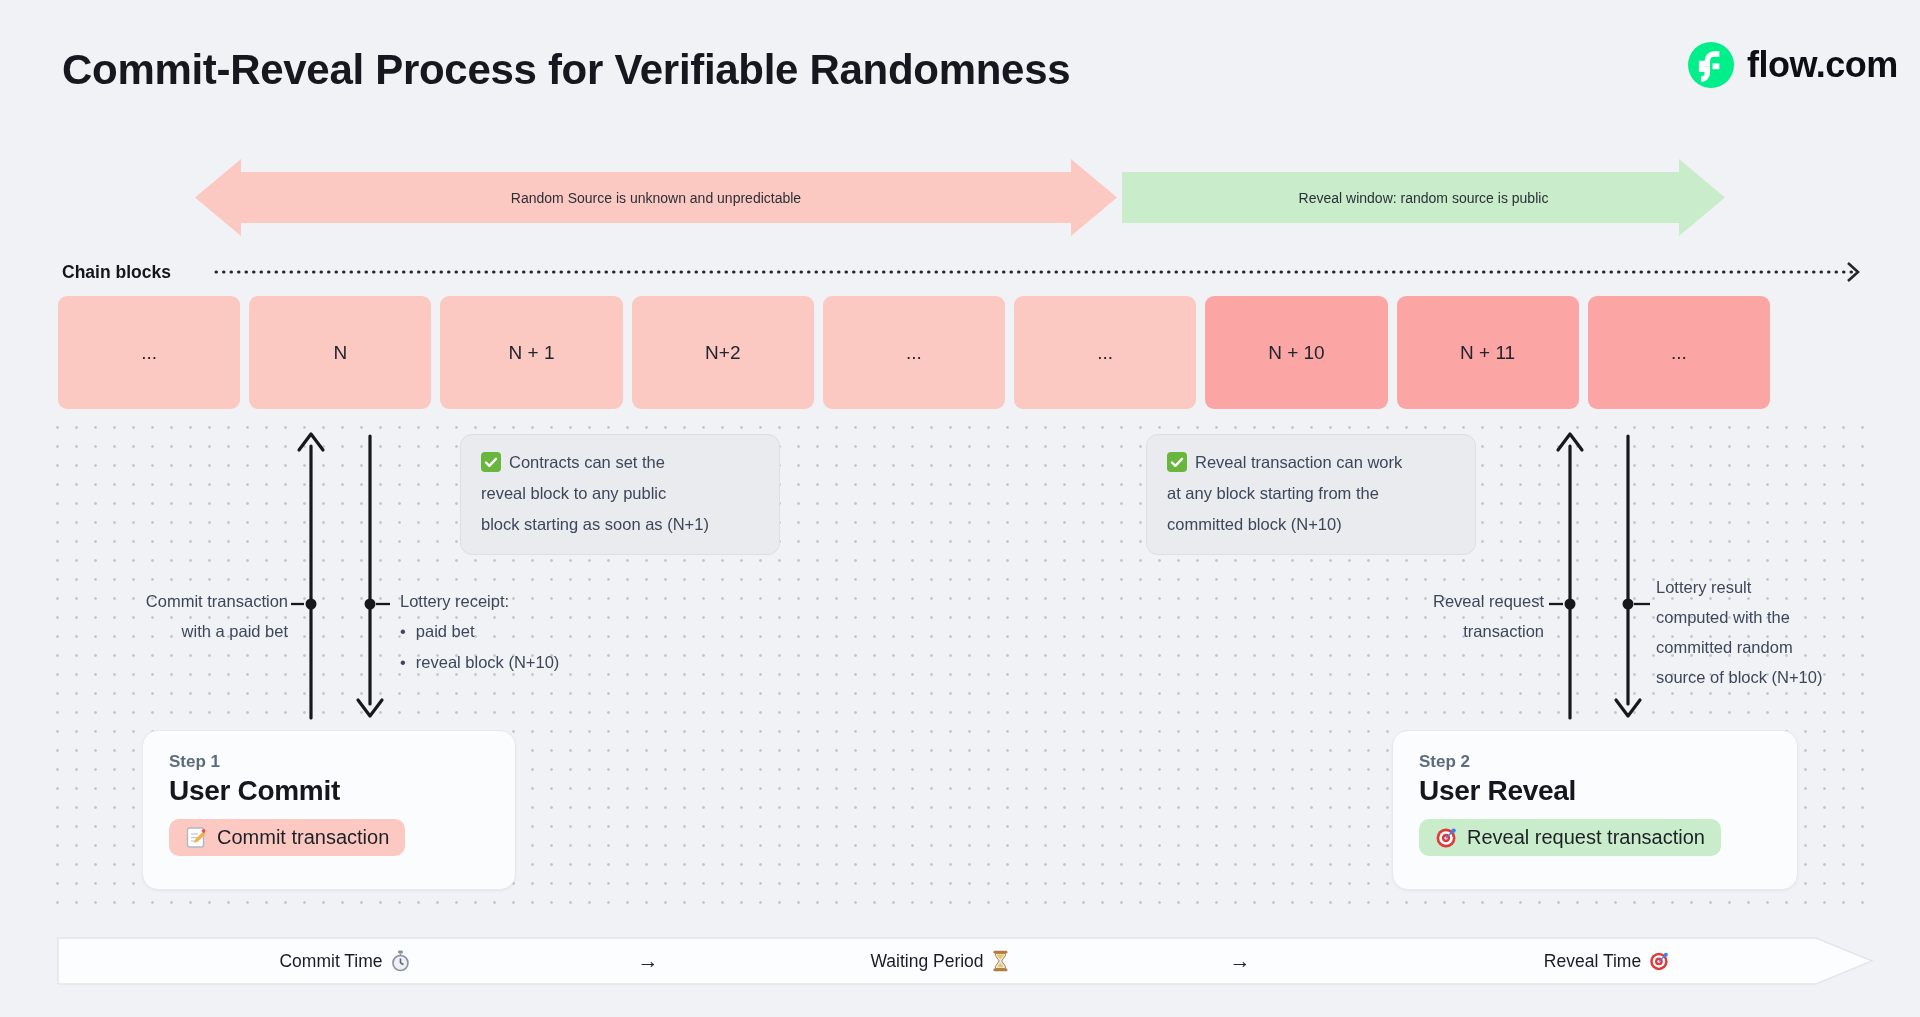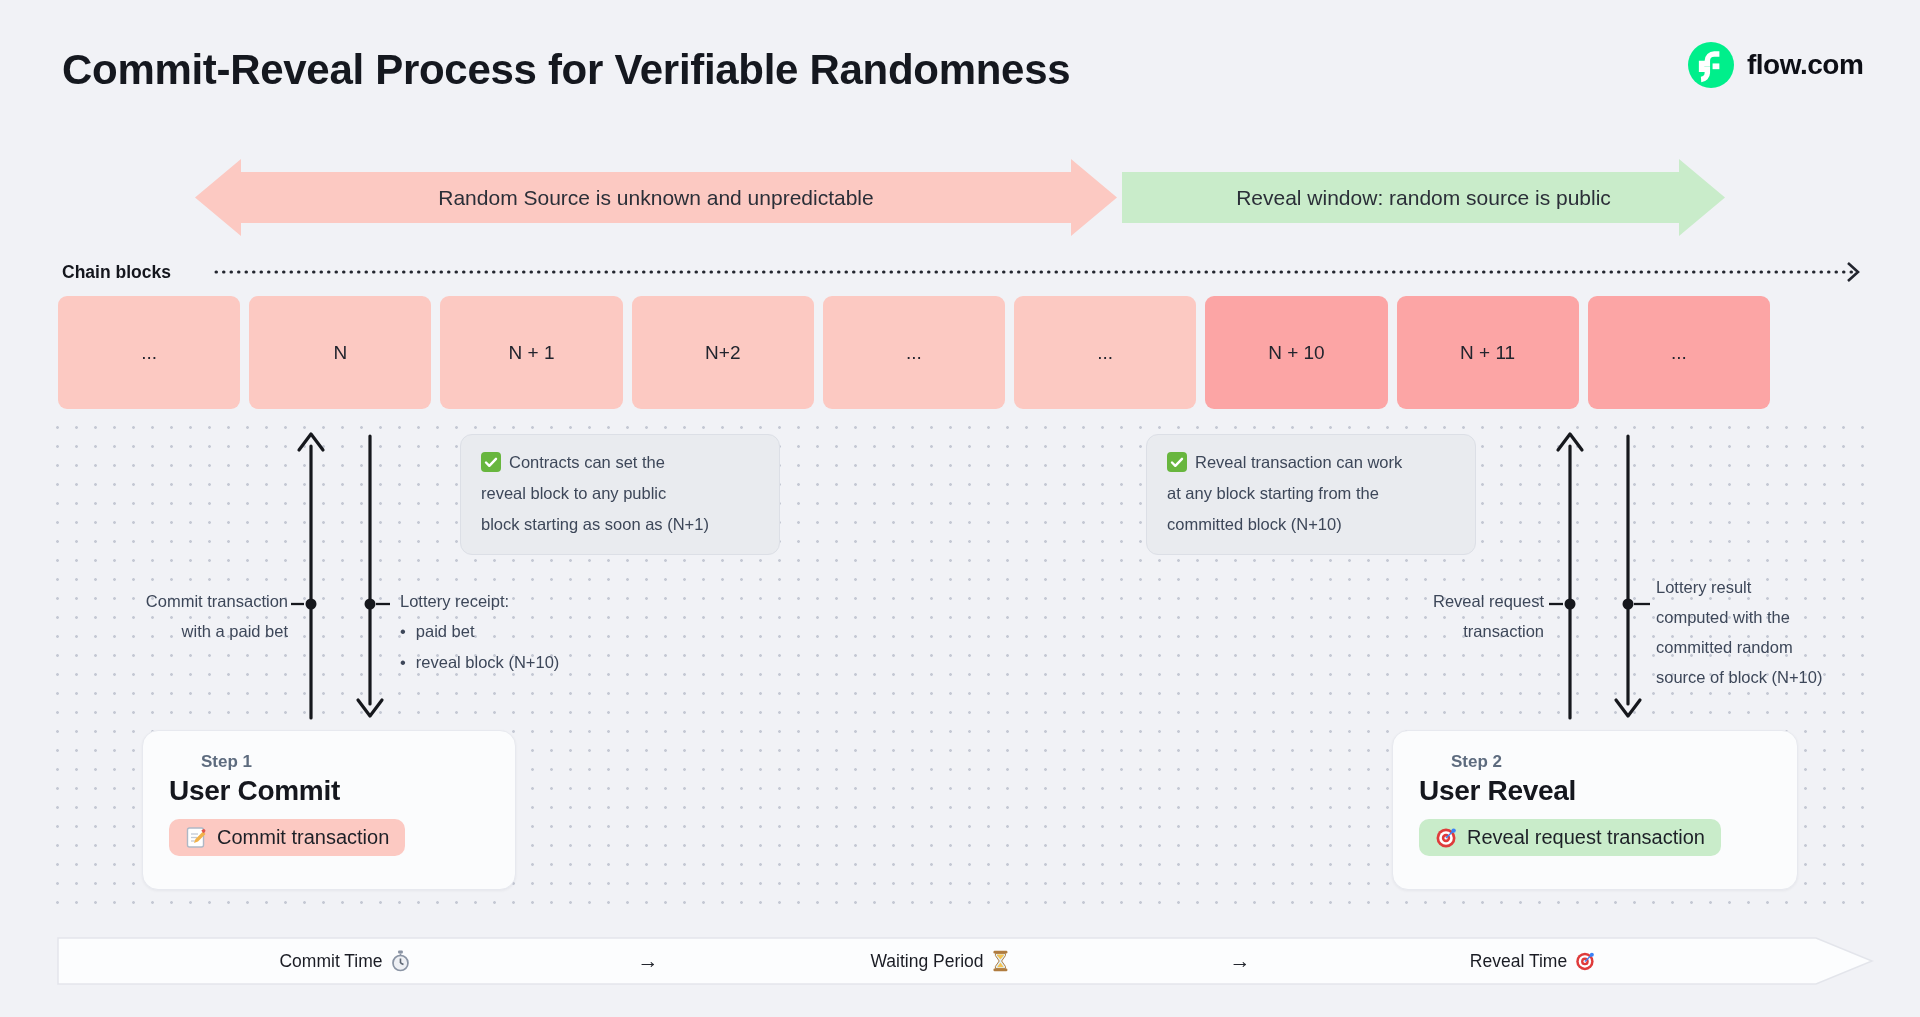--- a/index.html
+++ b/index.html
@@ -19,27 +19,27 @@
     z-index:0;
   }
   .layer { position:absolute; inset:0; z-index:2; }
 
   
   .page-title {
     position:absolute; left:62px; top:46px;
     font-size:42px; font-weight:600; letter-spacing:-0.3px; color:#15181f;
   }
   .brand { position:absolute; left:1688px; top:42px; display:flex; align-items:center; gap:13px; cursor:pointer; }
-  .brand-text { font-size:28px; font-weight:800; color:#0d0f16; letter-spacing:-0.5px; }
+  .brand-text { font-size:36px; font-weight:800; color:#0d0f16; letter-spacing:-0.5px; }
 
   
   .banner {
     position:absolute; top:159px; height:77px;
     display:flex; align-items:center; justify-content:center;
-    font-size:21px; color:#2b2f38;
+    font-size:14px; color:#2b2f38;
   }
   .banner.red {
     left:195px; width:922px; background:#fcc9c2;
     clip-path:polygon(0 50%, 46px 0, 46px 17%, calc(100% - 46px) 17%, calc(100% - 46px) 0,
                       100% 50%, calc(100% - 46px) 100%, calc(100% - 46px) 83%, 46px 83%, 46px 100%);
   }
   .banner.green {
     left:1122px; width:603px; background:#c9ecca;
     clip-path:polygon(0 17%, calc(100% - 46px) 17%, calc(100% - 46px) 0, 100% 50%,
                       calc(100% - 46px) 100%, calc(100% - 46px) 83%, 0 83%);
@@ -78,21 +78,21 @@
   .bullet-row::before { content:"•"; color:#3d4759; }
 
   
   .step-card {
     position:absolute; top:730px; height:160px; background:#fbfcfd;
     border:1px solid #e7e9ef; border-radius:16px; box-shadow:0 1px 3px rgba(16,24,40,.05);
     padding:21px 26px; z-index:2;
   }
   .step-card.s1 { left:142px; width:374px; }
   .step-card.s2 { left:1392px; width:406px; }
-  .step-eyebrow { font-size:17px; font-weight:700; color:#5d6b7e;margin-left:32px; }
+  .step-eyebrow { font-size:17px; font-weight:700; color:#5d6b7e; }
   .step-title { font-size:28px; font-weight:800; color:#15171e; margin-top:3px; letter-spacing:-0.3px; }
   .step-pill {
     margin-top:12px; display:inline-flex; align-items:center; gap:9px;
     padding:7px 16px; border-radius:10px; font-size:20px; color:#1d2027;
   }
   .step-pill.pink { background:#fcc9c2; }
   .step-pill.green { background:#c9ecca; }
 
   
   .timeline-svg { position:absolute; left:0; top:0; z-index:1; }
@@ -304,21 +304,21 @@
       <rect x="2" y="18.6" width="14" height="2.6" rx="1.2" fill="#b07c3f"></rect>
       <path d="M4 3.4h10v2.2L10.2 11 14 16.4v2.2H4v-2.2L7.8 11 4 5.6z" fill="#dff0fa" stroke="#b07c3f" stroke-width="1"></path>
       <path d="M5.6 4.4h6.8v1L9 9.6 5.6 5.4z" fill="#f6c453"></path>
       <path d="M9 12.6l3.4 4.6H5.6z" fill="#f6c453"></path>
     </svg>
   </span>
 </div>
 <div class="tl-item tl-arrow" style="left:1240px">
     <span>→</span>
   </div>
-<div class="tl-item" style="left:1533px">
+<div class="tl-item" style="left:1607px">
   <span>Reveal Time</span>
   <span>
     <svg width="21" height="21" viewBox="0 0 23 23">
       <circle cx="11" cy="12" r="9.5" fill="#df3b3b"></circle>
       <circle cx="11" cy="12" r="6.8" fill="#ffffff"></circle>
       <circle cx="11" cy="12" r="4.2" fill="#df3b3b"></circle>
       <circle cx="11" cy="12" r="1.6" fill="#ffffff"></circle>
       <circle cx="18.6" cy="4.6" r="2.2" fill="#3b82f6"></circle>
       <line x1="11" y1="12" x2="18" y2="5.2" stroke="#3b82f6" stroke-width="1.4"></line>
     </svg>

